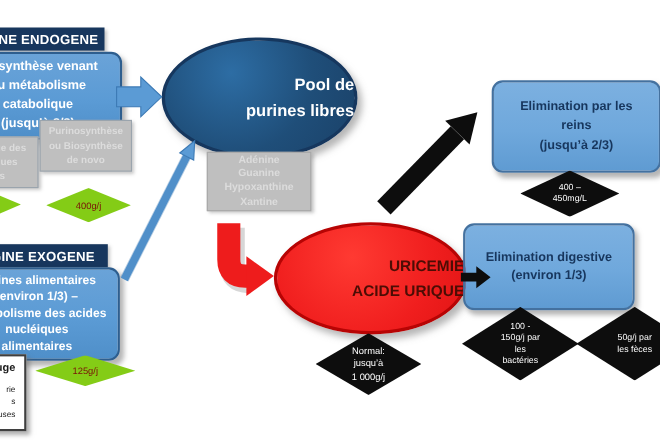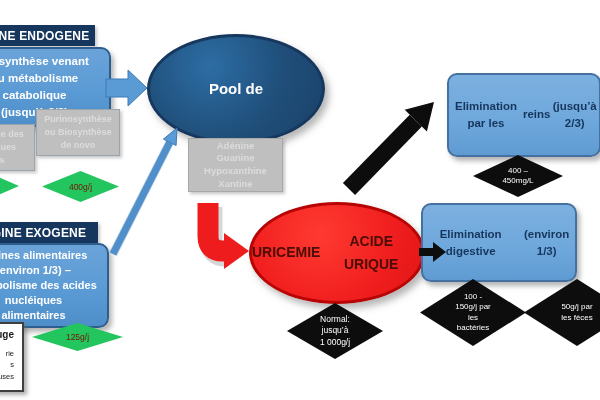--- a/index.html
+++ b/index.html
@@ -18,47 +18,47 @@
     border:2px solid #2E5E8E;border-radius:10px;
     box-shadow:3px 4px 5px rgba(120,120,120,.55);
     color:#fff;font-weight:bold;text-align:center;
     display:flex;flex-direction:column;align-items:center;justify-content:center;
   }
   .blue-box-dark-text{
     background:linear-gradient(180deg,#7cb0e0 0%,#6FA8DC 55%,#5f9bd2 100%);
     border:2px solid #44719F;border-radius:10px;
     box-shadow:3px 4px 5px rgba(120,120,120,.55);
     color:#17365D;font-weight:bold;text-align:center;
-    display:flex;flex-direction:row;align-items:center;justify-content:center;
+    display:flex;flex-direction:column;align-items:center;justify-content:center;
   }
   .gray-box{
     background:#BFBFBF;border:1px solid #9aa4ad;
     box-shadow:2px 2px 3px rgba(130,130,130,.45);
     color:#DCDCDC;font-weight:bold;text-align:center;
     display:flex;flex-direction:column;align-items:center;justify-content:center;
   }
   .ellipse{
     border-radius:50%;text-align:center;font-weight:bold;
-    display:flex;flex-direction:row;align-items:center;justify-content:center;
+    display:flex;flex-direction:column;align-items:flex-end;justify-content:center;
     box-shadow:4px 5px 7px rgba(110,110,110,.5);
   }
   .pool{
     background:radial-gradient(circle at 35% 28%,#2d6da4 0%,#1F4E79 55%,#1a4168 100%);
     border:3px solid #16375e;color:#fff;font-size:15px;line-height:1.55;
   }
   .uricemia{
     background:radial-gradient(circle at 40% 30%,#ff3a32 0%,#F01E1E 60%,#e01414 100%);
     border:3px solid #B70404;color:#4c0d05;font-size:14px;line-height:1.65;
   }
   .diamond{
     clip-path:polygon(50% 0%,100% 50%,50% 100%,0% 50%);
     display:flex;flex-direction:column;align-items:center;justify-content:center;
     text-align:right;
   }
-  .diamond-red{background:#22c55e;color:#7A1208;font-size:8.5px;}
+  .diamond-red{background:#84cc16;color:#7A1208;font-size:8.5px;}
   .diamond-black{background:#0d0d0d;color:#fff;font-size:8px;line-height:1.3;}
   .dshadow{filter:drop-shadow(2px 2px 2px rgba(120,120,120,.5));}
   .legend{
     background:#fff;border:2px solid #3F3F3F;
     box-shadow:3px 3px 4px rgba(110,110,110,.55);
     text-align:right;padding:5px 8px 4px 4px;box-sizing:border-box;color:#1a1a1a;
   }
   .legend .lg-title{font-weight:bold;font-size:10px;margin-bottom:8px;}
   .legend .lg-item{font-size:7.5px;line-height:1.5;color:#222;}
   svg.overlay{position:absolute;left:0;top:0;pointer-events:none;}
@@ -115,20 +115,21 @@
 
   <div class="abs legend" style="left:-172px;top:322px;width:196px;height:70px;">
     <div class="lg-title">uge</div>
     <div class="lg-item">rie</div>
     <div class="lg-item">s</div>
     <div class="lg-item">uses</div>
   </div>
 
   <div class="abs ellipse pool" style="left:147px;top:34px;width:172px;height:104px;">
     <div>Pool de</div>
+    <div>purines libres</div>
   </div>
 
   <div class="abs gray-box" style="left:188px;top:138px;width:93px;height:52px;font-size:9.5px;line-height:1.32;border:1px solid #a8a8a8;">
     <div>Adénine</div>
     <div>Guanine</div>
     <div>Hypoxanthine</div>
     <div>Xantine</div>
   </div>
 
   <div class="abs ellipse uricemia" style="left:249px;top:202px;width:170px;height:96px;">

